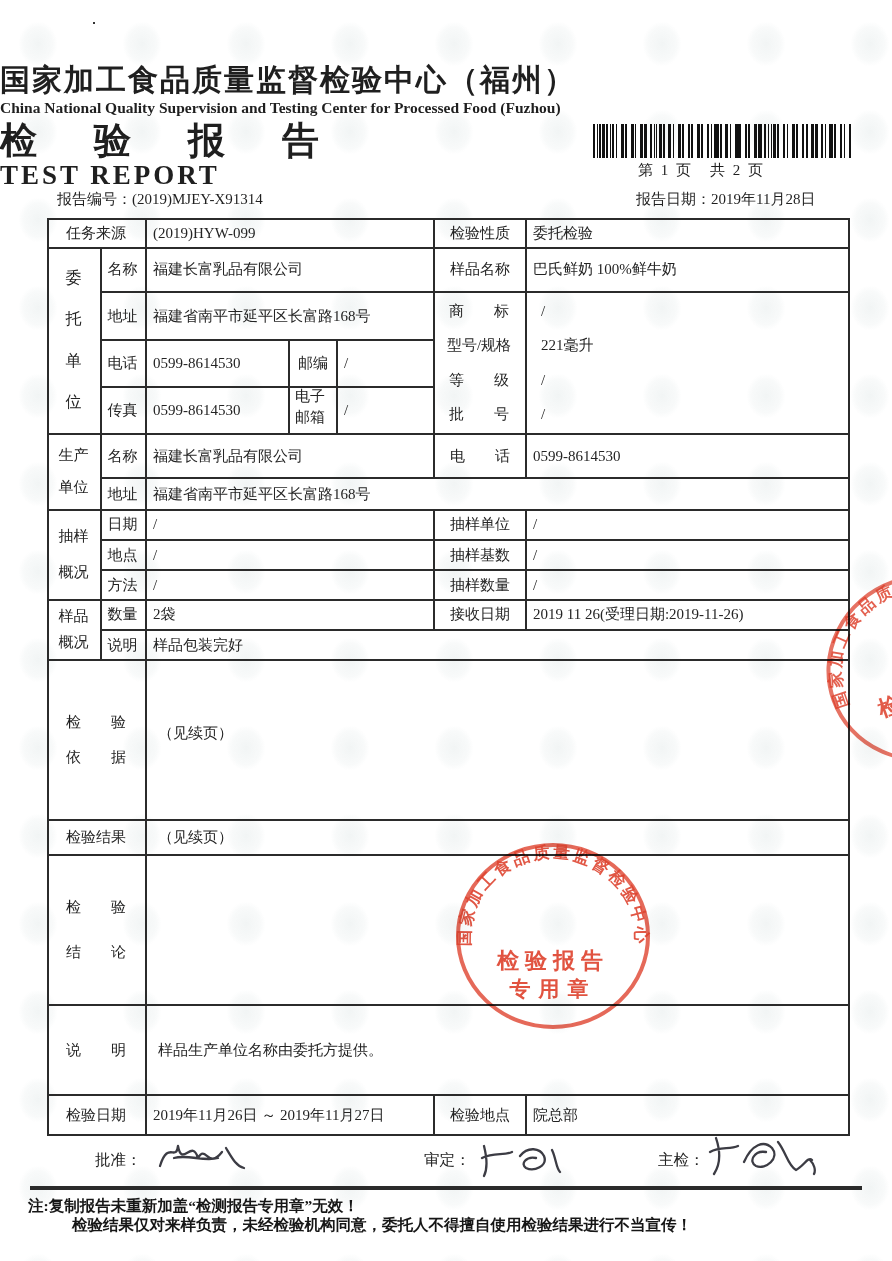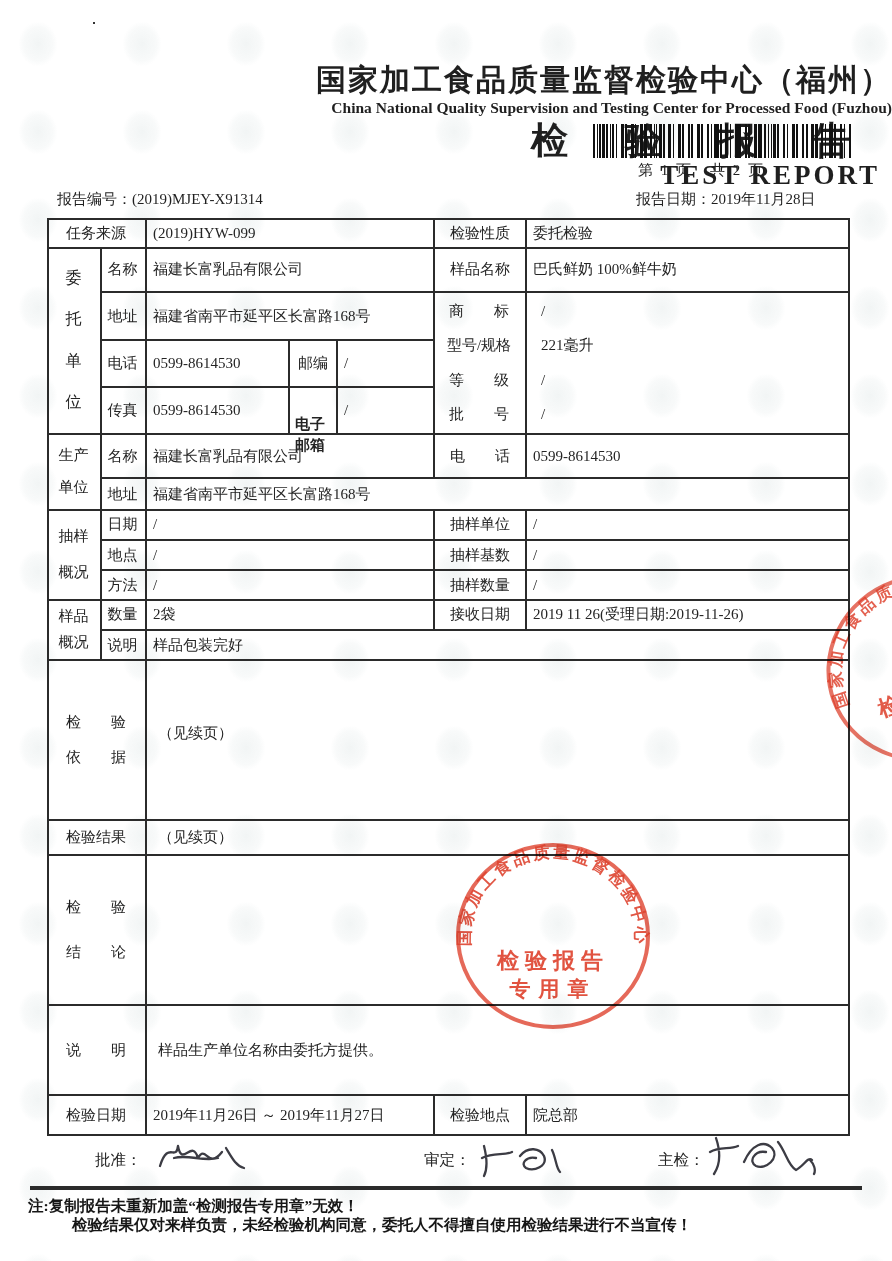--- a/index.html
+++ b/index.html
@@ -5,21 +5,21 @@
   html,body{margin:0;padding:0;}
   body{
     width:892px;height:1261px;position:relative;overflow:hidden;
     background-color:#ffffff;
     background-image:radial-gradient(ellipse 26px 30px at 38px 44px, rgba(188,204,204,0.20) 0%, rgba(188,204,204,0.10) 55%, rgba(188,204,204,0) 75%);
     background-size:104px 88px;
     font-family:"Liberation Serif","DejaVu Serif",serif;
     color:#1f1f1f;
   }
   .abs{position:absolute;}
-  .ctr{text-align:right;}
+  .ctr{text-align:left;}
   .lbl{position:absolute;font-size:15px;color:#242424;display:flex;align-items:center;justify-content:center;text-align:center;}
   .val{position:absolute;font-size:15px;color:#242424;display:flex;align-items:center;white-space:nowrap;}
   .grp{position:absolute;display:flex;flex-direction:column;align-items:center;justify-content:space-evenly;font-size:16px;color:#242424;}
   .hdr-org{left:0;top:60px;width:892px;font-size:30px;font-weight:700;letter-spacing:2px;}
   .hdr-en{left:0;top:99px;width:892px;font-size:15.5px;font-weight:700;}
   .hdr-title{left:0;top:116px;width:860px;font-size:37px;font-weight:700;letter-spacing:10px;}
   .hdr-ten{left:0;top:160px;width:880px;font-size:27px;font-weight:700;letter-spacing:3px;}
   .barcode{
     left:593px;top:124px;width:258px;height:34px;
     background-image:
@@ -105,21 +105,21 @@
 <div class="lbl" style="left:100px;top:248px;width:45px;height:43px;">名称</div>
 <div class="val" style="left:153px;top:248px;height:43px;">福建长富乳品有限公司</div>
 <div class="lbl" style="left:100px;top:293px;width:45px;height:46px;">地址</div>
 <div class="val" style="left:153px;top:293px;height:46px;">福建省南平市延平区长富路168号</div>
 <div class="lbl" style="left:100px;top:341px;width:45px;height:45px;">电话</div>
 <div class="val" style="left:153px;top:341px;height:45px;">0599-8614530</div>
 <div class="lbl" style="left:290px;top:341px;width:46px;height:45px;">邮编</div>
 <div class="val" style="left:344px;top:341px;height:45px;">/</div>
 <div class="lbl" style="left:100px;top:388px;width:45px;height:45px;">传真</div>
 <div class="val" style="left:153px;top:388px;height:45px;">0599-8614530</div>
-<div class="lbl twoline" style="left:290px;top:412px;width:40px;height:45px;font-weight:bold;">
+<div class="lbl twoline" style="left:290px;top:384px;width:40px;height:45px;">
   <span>电子</span>
   <span>邮箱</span>
 </div>
 <div class="val" style="left:344px;top:388px;height:45px;">/</div>
 
 <div class="lbl" style="left:435px;top:248px;width:90px;height:43px;">样品名称</div>
 <div class="val" style="left:533px;top:248px;height:43px;">巴氏鲜奶 100%鲜牛奶</div>
 <div class="abs" style="left:433px;top:292px;width:416px;height:142px;display:flex;flex-direction:column;justify-content:space-evenly;">
   <div class="blkrow">
     <span class="bl">商　　标</span>

